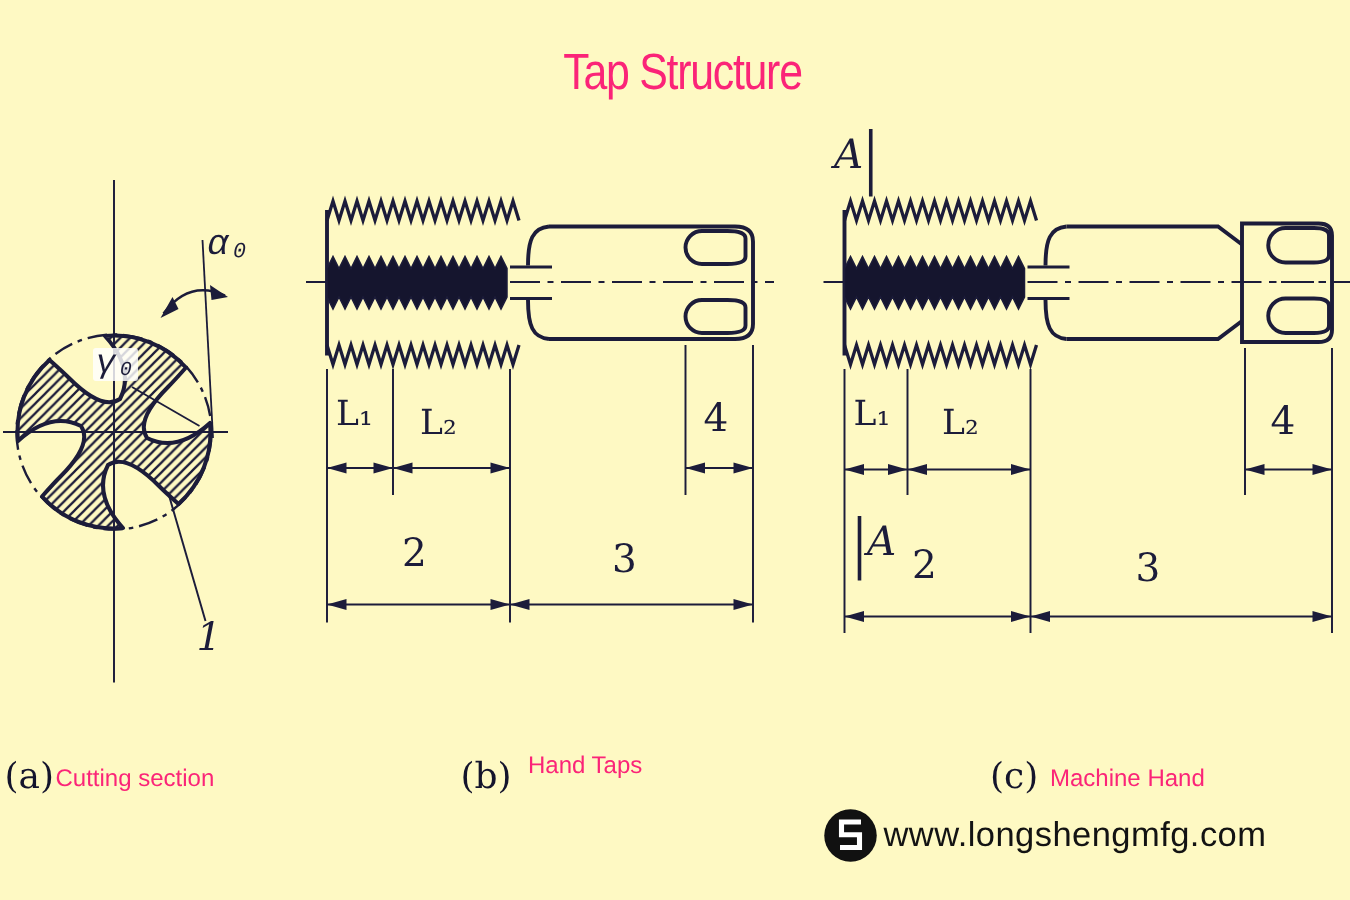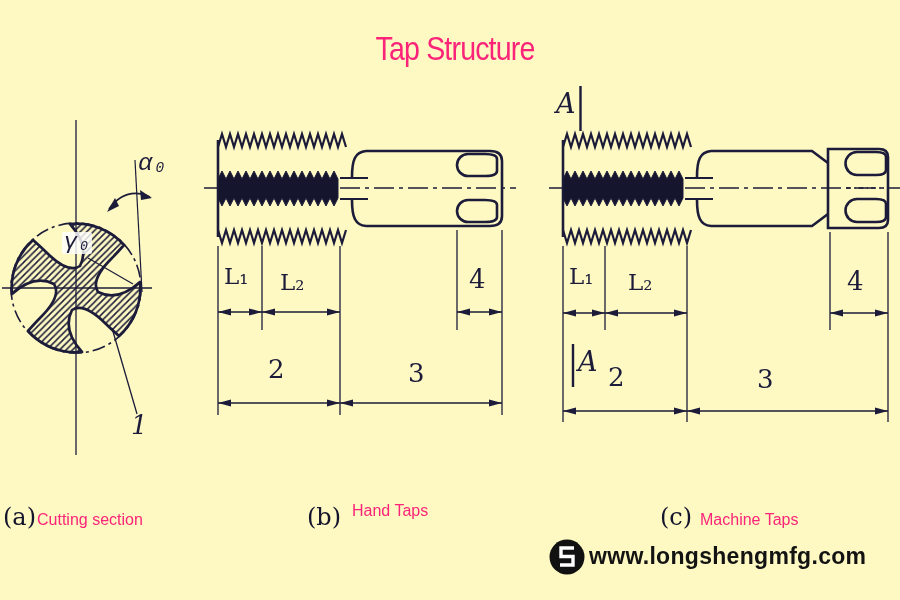--- a/index.html
+++ b/index.html
@@ -9,21 +9,21 @@
   .lbl{position:absolute;color:#1c1c3a;line-height:1;white-space:nowrap;}
   .title{left:305px;top:31px;width:300px;text-align:center;font-size:34px;font-weight:400;
          letter-spacing:-1px;color:#fb2478;transform:scaleX(.84);transform-origin:50% 50%;}
   .dimL{font-family:"DejaVu Serif",serif;font-size:23px;}
   .dimN{font-family:"DejaVu Serif",serif;font-size:26px;}
   .greek{font-family:Liberation Mono, monospace;font-style:italic;font-size:24px;}
   .halo{background:rgba(255,255,255,.82);padding:0 2px;border-radius:2px;}
   .secA{font-family:"DejaVu Serif",serif;font-style:italic;font-size:27px;}
   .cap-label{font-family:"DejaVu Serif",serif;font-size:24px;color:#14142c;}
   .cap-pink{font-size:16px;color:#fb2478;}
-  .wm-text{font-size:23px;font-weight:700;color:#131313;letter-spacing:.3px;}
+  .wm-text{font-size:23px;font-weight:400;color:#131313;letter-spacing:.3px;}
 </style>
 </head>
 <body>
 
 <div class="canvas">
 
   <svg width="900" height="600" viewBox="0 0 900 600">
     <defs>
       <pattern id="hatch" width="6.5" height="6.5" patternUnits="userSpaceOnUse">
         <path d="M-1.6,1.6 l3.2,-3.2 M0,6.5 L6.5,0 M4.9,8.1 l3.2,-3.2" stroke="#1c1c3a" stroke-width="1.5" fill="none"></path>
@@ -137,17 +137,17 @@
   <div class="lbl dimL" style="left:628px;top:271px;">L₂</div>
   <div class="lbl dimN" style="left:847px;top:268px;">4</div>
   <div class="lbl dimN" style="left:608px;top:364px;">2</div>
   <div class="lbl dimN" style="left:757px;top:366px;">3</div>
 
   <div class="lbl cap-label" style="left:3px;top:505px;">(a)</div>
   <div class="lbl cap-pink" style="left:37px;top:512px;">Cutting section</div>
   <div class="lbl cap-label" style="left:307px;top:505px;">(b)</div>
   <div class="lbl cap-pink" style="left:352px;top:503px;">Hand Taps</div>
   <div class="lbl cap-label" style="left:660px;top:505px;">(c)</div>
-  <div class="lbl cap-pink" style="left:700px;top:512px;">Machine Taps</div>
+  <div class="lbl cap-pink" style="left:700px;top:512px;">Machine Hand</div>
 
   <div class="lbl wm-text" style="left:589px;top:545px;">www.longshengmfg.com</div>
 
 </div>
 
 </body></html>

